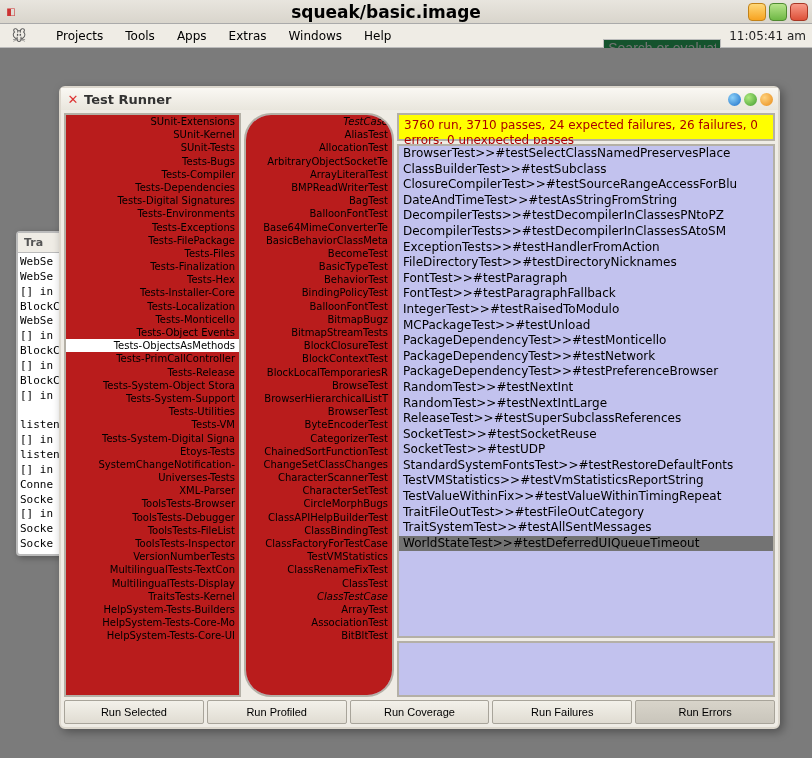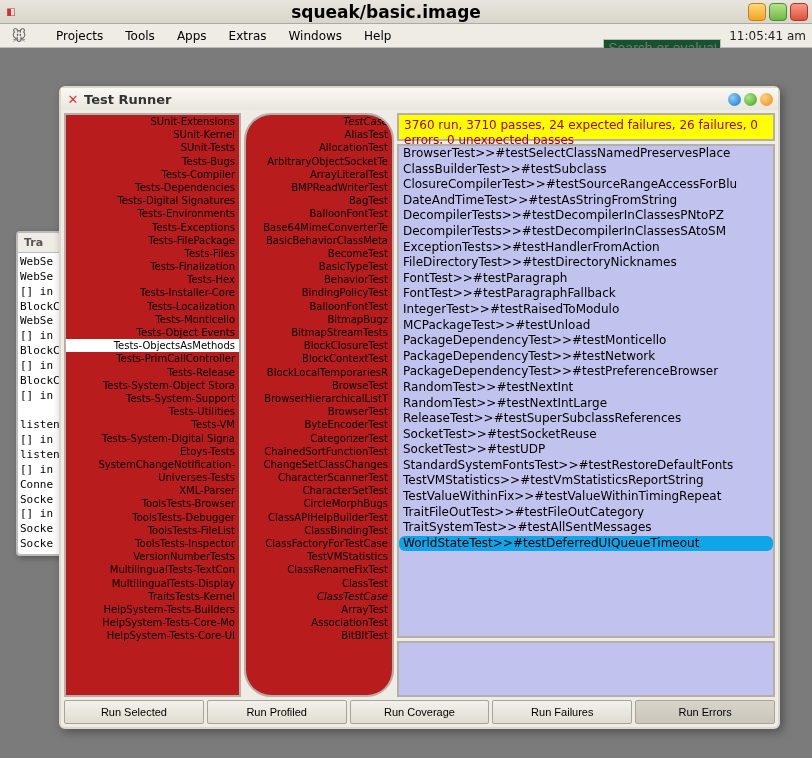--- a/index.html
+++ b/index.html
@@ -134,21 +134,21 @@
       height: 28px;
     }
     .results-pane {
       border:2px solid #b4b0a6;
       background:#c2c2ee;
       flex:1;
       overflow:auto;
       font-size:12px;
     }
     .result-item { padding:0 4px; white-space:nowrap; line-height:1.3; cursor:pointer;}
-    .result-item.selected { background:#0ea5e9;border-radius:6px; }
+    .result-item.selected { background:#737373; }
     .empty-results {
       border:2px solid #b4b0a6; background:#c2c2ee; height:56px;
     }
 
     .tr-buttons {
       display:flex; gap:3px; padding-top:0px;
     }
     .tr-btn {
       flex:1; height:24px;
       border:1px solid #a8a49a;

